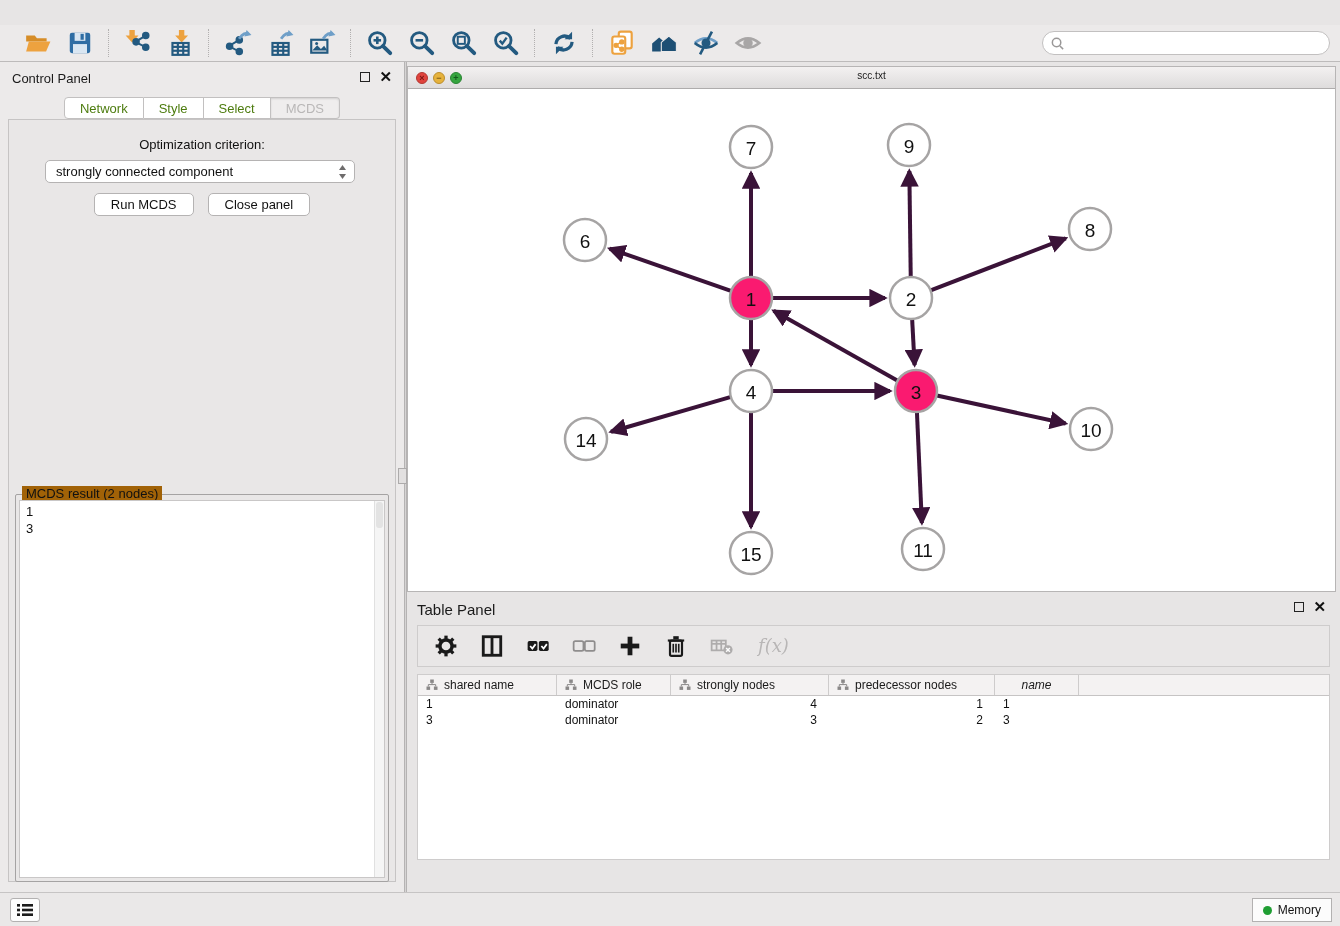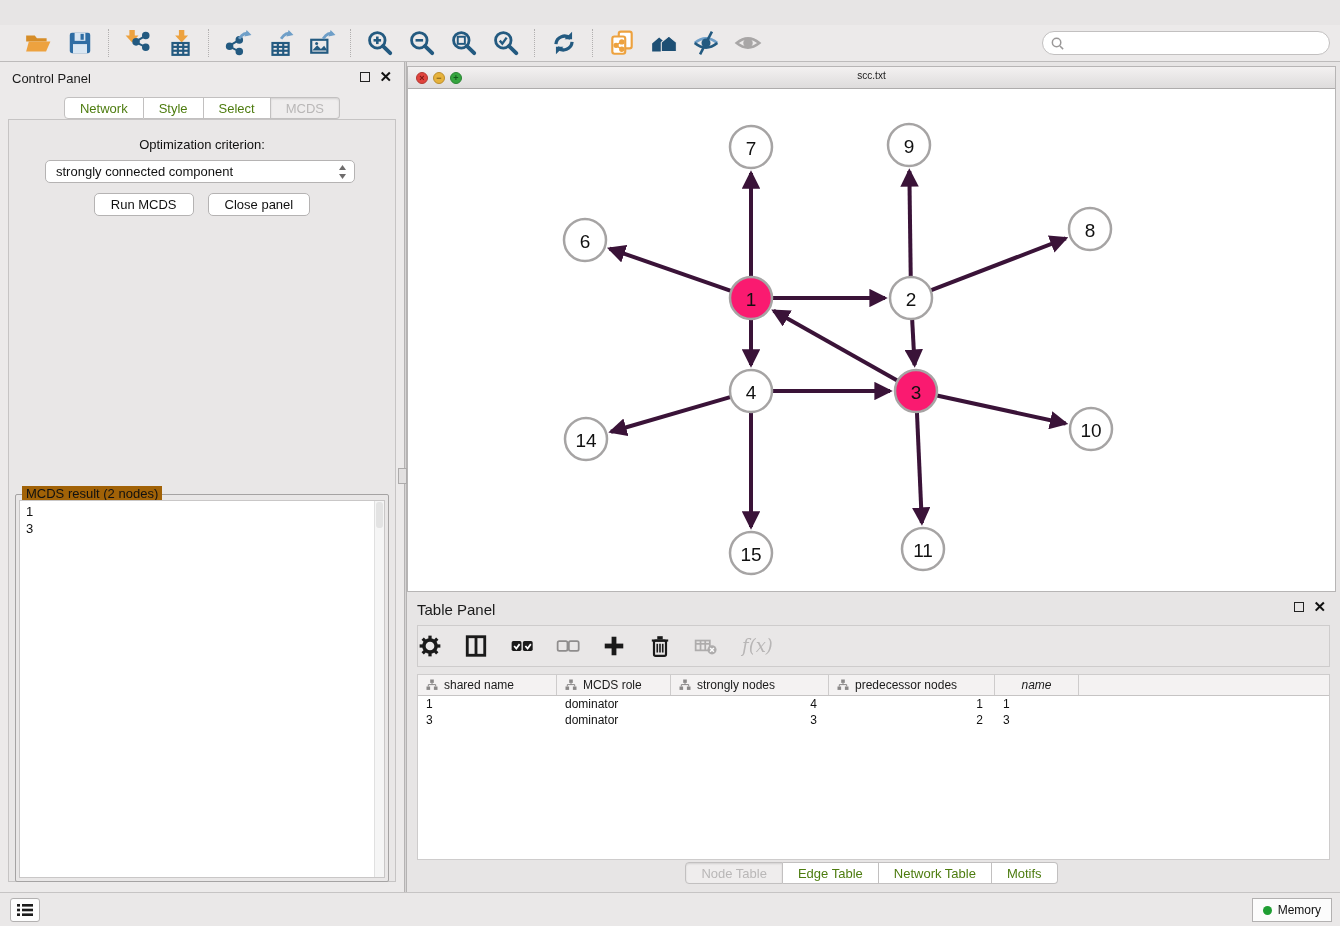--- a/index.html
+++ b/index.html
@@ -70,21 +70,21 @@
       font-size:9px;font-weight:bold;text-align:center;line-height:11px;}
   .tl-close{left:8px;background:#e0433d;border:1px solid #b33832;color:#7a1513;}
   .tl-min{left:25px;background:#e6b23c;border:1px solid #bb8e2e;color:#7c5c16;}
   .tl-max{left:42px;background:#35a53e;border:1px solid #2b8434;color:#135a1c;}
   .net-canvas{position:absolute;left:0;top:22px;width:927px;height:502px;background:#fff;}
   
   .table-panel{position:absolute;left:0;top:534px;width:929px;height:292px;}
   .tp-head{position:absolute;left:0;top:4px;width:100%;height:20px;}
   .tp-head .ph-title{position:absolute;left:10px;top:1px;font-size:15px;color:#1a1a1a;}
   .tp-toolbar{position:absolute;left:10px;right:6px;top:29px;height:42px;background:#e9e7e7;
-              border:1px solid #cecccc;box-sizing:border-box;display:flex;align-items:center;gap:22px;}
+              border:1px solid #cecccc;box-sizing:border-box;display:flex;align-items:center;gap:22px;padding-left:16px;}
   .tp-btn{background:none;border:none;padding:0;display:flex;align-items:center;justify-content:center;cursor:default;}
   .tp-btn.disabled{opacity:.9;}
   .tbl{position:absolute;left:10px;right:6px;top:78px;height:186px;background:#fff;border:1px solid #cecccc;
        box-sizing:border-box;overflow:hidden;}
   .tbl-header{display:flex;height:20px;border-bottom:1px solid #c6c4c4;background:#f4f2f2;}
   .tbl-header .hcell{display:flex;align-items:center;gap:6px;font-size:12px;color:#1a1a1a;
                      border-right:1px solid #cecccc;box-sizing:border-box;padding-left:8px;background:#f4f2f2;}
   .tbl-header .hcell.center{justify-content:center;padding-left:0;font-style:italic;}
   .tbl-row{display:flex;height:16px;}
   .tbl-row .cell{font-size:12px;color:#111;box-sizing:border-box;padding:1px 12px 0 8px;white-space:nowrap;overflow:hidden;}
@@ -560,28 +560,20 @@
             </div>
             <div class="tbl-row">
               <div class="cell" style="width:139px">3</div>
               <div class="cell" style="width:114px">dominator</div>
               <div class="cell r" style="width:158px">3</div>
               <div class="cell r" style="width:166px">2</div>
               <div class="cell" style="width:84px">3</div>
             </div>
           </div>
       </div>
-      <div class="tp-tabs">
-        <div class="seg" id="tp-tabs">
-            <button class="active">Node Table</button>
-            <button>Edge Table</button>
-            <button>Network Table</button>
-            <button>Motifs</button>
-          </div>
-      </div>
     </div>
   </div>
 
   <div class="statusbar">
     <button class="list-btn">
       <span>
         <svg width="16" height="14" viewBox="0 0 16 14">
             <g fill="#1a1a1a">
               <rect x="0" y="1" width="3" height="2.6"></rect>
               <rect x="5" y="1" width="11" height="2.6"></rect>

